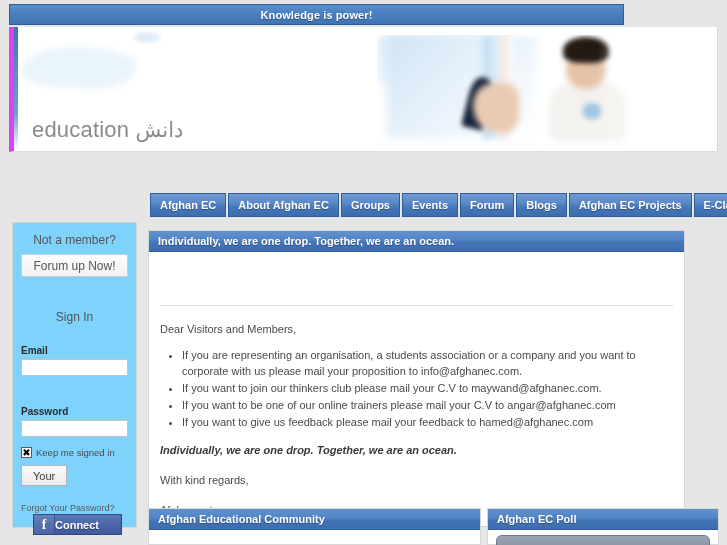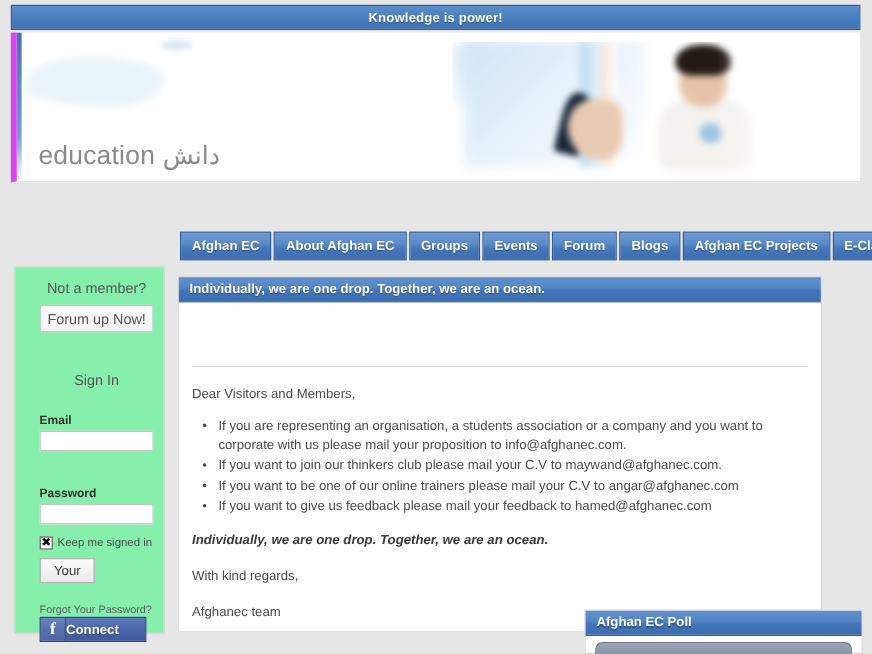--- a/index.html
+++ b/index.html
@@ -22,21 +22,21 @@
     width: 727px;
     height: 545px;
     background: #e6e6e6;
   }
 
   
   .topbar-wrap {
     position: absolute;
     left: 9px;
     top: 4px;
-    width: 708px;
+    width: 615px;
     height: 21px;
     background: linear-gradient(to bottom, #5b8fcc 0%, #4a80c0 45%, #3f73b4 100%);
     border: 1px solid #2f5f9e;
     display: flex;
     align-items: center;
     justify-content: center;
   }
   .topbar-text {
     color: #ffffff;
     font-size: 11px;
@@ -240,23 +240,23 @@
     text-shadow: 0 1px 1px rgba(0,0,0,0.3);
     cursor: pointer;
   }
 
   
   .sidebar {
     position: absolute;
     left: 12px;
     top: 222px;
     width: 125px;
-    background: #86efac;
+    background: #7dd3fc;
     border: 1px solid #d7d7d7;
-    padding: 10px 8px 14px 20px;
+    padding: 10px 8px 14px 8px;
   }
   .sb-center { text-align: center; }
   .sb-notmember {
     font-size: 12px;
     color: #555;
     margin-bottom: 7px;
   }
   .signup-btn {
     display: block;
     width: 100%;
@@ -537,20 +537,25 @@
         <li>If you want to join our thinkers club please mail your C.V to maywand@afghanec.com.</li>
         <li>If you want to be one of our online trainers please mail your C.V to angar@afghanec.com</li>
         <li>If you want to give us feedback please mail your feedback to  hamed@afghanec.com</li>
       </ul>
       <div class="slogan">Individually, we are one drop. Together, we are an ocean.</div>
       <div class="regards">With kind regards,</div>
       <div class="teamname">Afghanec team</div>
     </div>
   </div>
 
+  <div class="bottom-left">
+    <div class="panel-head">
+      <span>Afghan Educational Community</span>
+    </div>
+  </div>
 
   <div class="bottom-right">
     <div class="panel-head">
       <span>Afghan EC Poll</span>
     </div>
     <div class="poll-box"></div>
   </div>
 
 </div>
 

